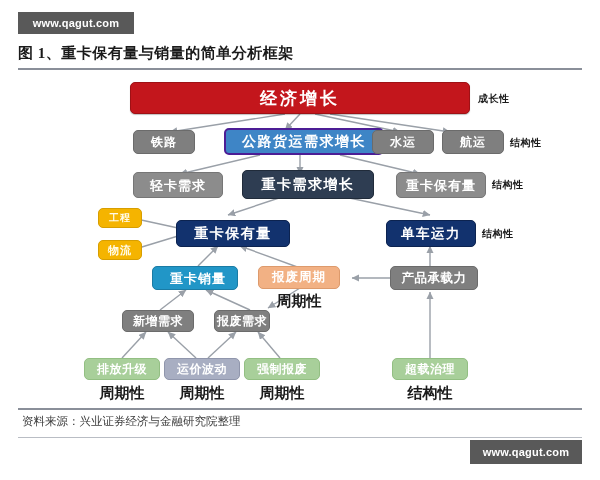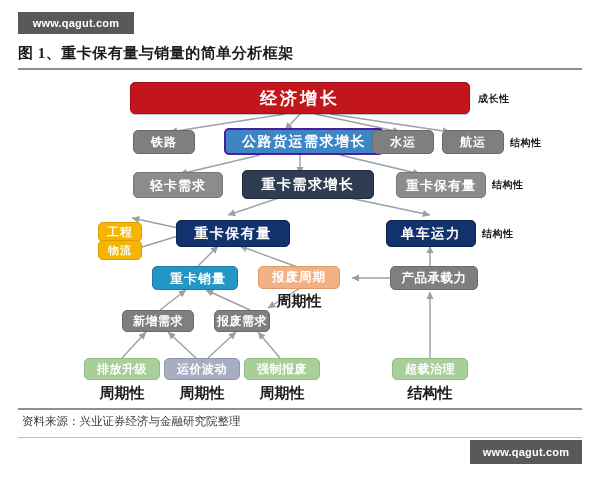--- a/index.html
+++ b/index.html
@@ -148,21 +148,21 @@
     <div class="node n-blue" style="left:203px;top:58px;width:160px;height:27px;font-size:14px;letter-spacing:1.5px;">公路货运需求增长</div>
     <div class="node n-gray" style="left:372px;top:60px;width:62px;height:24px;font-size:12px;letter-spacing:1px;">水运</div>
     <div class="node n-gray" style="left:442px;top:60px;width:62px;height:24px;font-size:12px;letter-spacing:1px;">航运</div>
     <div class="tag" style="left:510px;top:66px;">结构性</div>
 
     <div class="node n-gray2" style="left:133px;top:102px;width:90px;height:26px;font-size:13px;letter-spacing:1px;">轻卡需求</div>
     <div class="node n-navy" style="left:242px;top:100px;width:132px;height:29px;font-size:14px;letter-spacing:1.5px;">重卡需求增长</div>
     <div class="node n-gray2" style="left:396px;top:102px;width:90px;height:26px;font-size:13px;letter-spacing:1px;">重卡保有量</div>
     <div class="tag" style="left:492px;top:108px;">结构性</div>
 
-    <div class="node n-yellow" style="left:98px;top:152px;width:44px;height:20px;font-size:12px;letter-spacing:1px;">工程</div>
+    <div class="node n-yellow" style="left:98px;top:138px;width:44px;height:20px;font-size:10px;letter-spacing:1px;">工程</div>
     <div class="node n-yellow" style="left:98px;top:170px;width:44px;height:20px;font-size:11px;letter-spacing:1px;">物流</div>
     <div class="node n-darkblue" style="left:176px;top:150px;width:114px;height:27px;font-size:14px;letter-spacing:1.5px;">重卡保有量</div>
     <div class="node n-darkblue" style="left:386px;top:150px;width:90px;height:27px;font-size:13.5px;letter-spacing:1.5px;">单车运力</div>
     <div class="tag" style="left:482px;top:157px;">结构性</div>
 
     <div class="node n-ltblue" style="left:152px;top:196px;width:86px;height:24px;font-size:13px;letter-spacing:1px;padding-left:6px;">重卡销量</div>
     <div class="node n-peach" style="left:258px;top:196px;width:82px;height:23px;font-size:12.5px;letter-spacing:1px;">报废周期</div>
     <div class="caption" style="left:258px;top:222px;width:82px;">周期性</div>
     <div class="node n-gray" style="left:390px;top:196px;width:88px;height:24px;font-size:12.5px;letter-spacing:.5px;">产品承载力</div>
 

